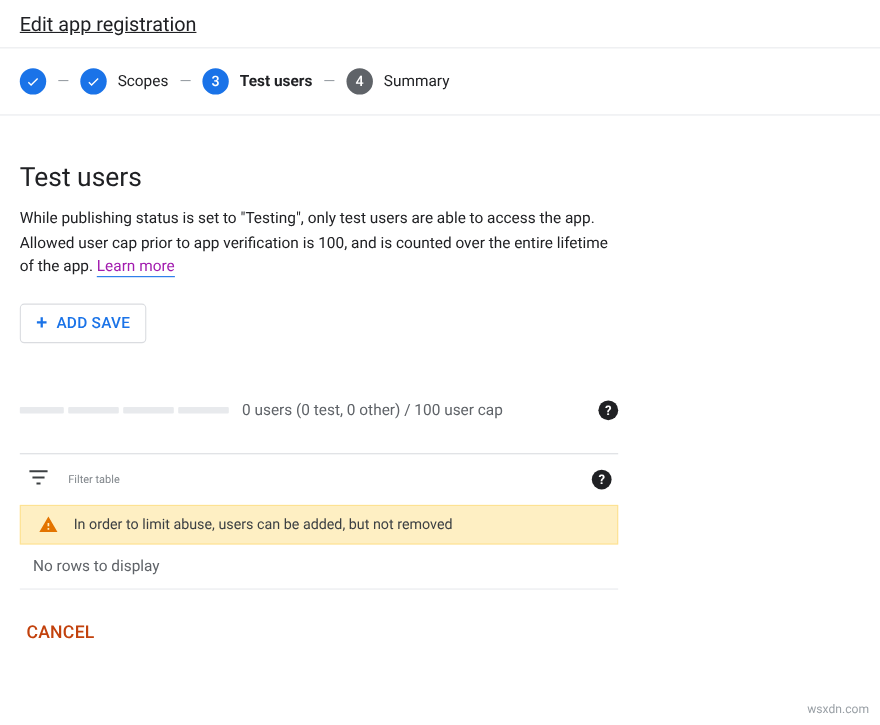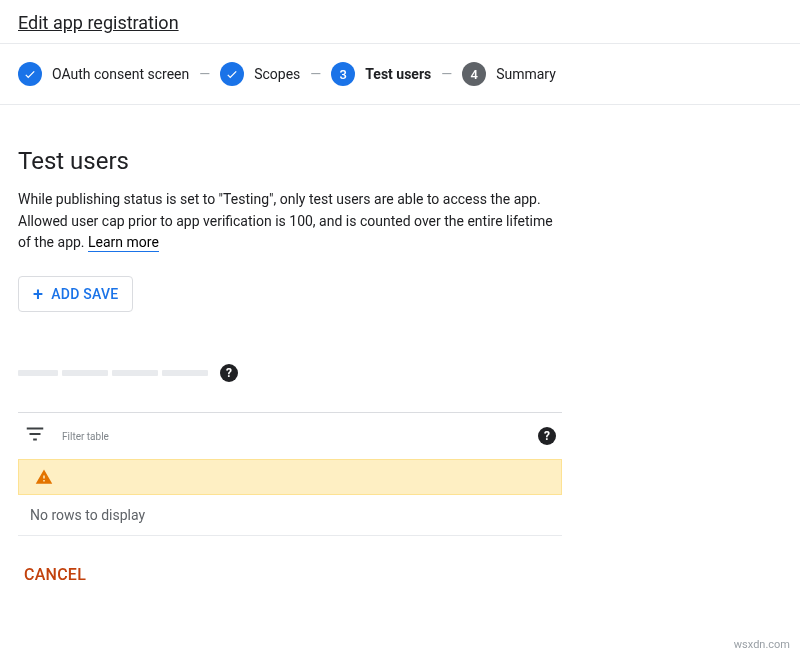--- a/index.html
+++ b/index.html
@@ -59,21 +59,21 @@
     margin: 18px 0 14px;
     color: #202124;
   }
   .desc {
     font-size: 14px;
     line-height: 1.55;
     color: #202124;
     margin: 0 0 22px;
   }
   .desc a {
-    color: #000000;
+    color: #a21caf;
     text-decoration: none;
     border-bottom: 1px solid #1a73e8;
     padding-bottom: 1px;
   }
   .add-btn {
     display: inline-flex;
     align-items: center;
     gap: 8px;
     border: 1px solid #dadce0;
     background: #fff;
@@ -211,21 +211,20 @@
   <h1>Edit app registration</h1>
 </div>
 
 <div class="stepper">
   <div class="step">
     <span class="step-circle done">
       <svg viewBox="0 0 24 24">
           <path d="M9 16.2l-3.5-3.5L4 14.2 9 19.2 20 8.2l-1.5-1.5z"></path>
         </svg>
     </span>
-    <span class="step-label">OAuth consent screen</span>
   </div>
   <span class="connector">—</span>
   <div class="step">
     <span class="step-circle done">
       <svg viewBox="0 0 24 24">
           <path d="M9 16.2l-3.5-3.5L4 14.2 9 19.2 20 8.2l-1.5-1.5z"></path>
         </svg>
     </span>
     <span class="step-label">Scopes</span>
   </div>
@@ -252,40 +251,42 @@
     <span>ADD SAVE</span>
   </button>
 
   <div class="usage-row">
     <div class="usage-bar">
       <div class="usage-seg"></div>
       <div class="usage-seg"></div>
       <div class="usage-seg"></div>
       <div class="usage-seg"></div>
     </div>
+    <span class="usage-text">0 users (0 test, 0 other) / 100 user cap</span>
     <span class="help-icon">?</span>
   </div>
 
   <div class="table-wrap">
     <div class="filter-row">
       <span class="filter-icon">
         <svg viewBox="0 0 24 24" fill="#3c4043">
             <path d="M3 5h18v2H3V5zm3 6h12v2H6v-2zm4 6h4v2h-4v-2z"></path>
           </svg>
       </span>
       <input class="filter-input" type="text" placeholder="Filter table" style="">
       <span class="help-icon">?</span>
     </div>
 
     <div class="warning-bar">
       <span class="warn-icon">
         <svg viewBox="0 0 24 24">
             <path fill="#e37400" d="M1 21h22L12 2 1 21zm12-3h-2v-2h2v2zm0-4h-2v-4h2v4z"></path>
           </svg>
       </span>
+      <span>In order to limit abuse, users can be added, but not removed</span>
     </div>
 
     <div class="no-rows">No rows to display</div>
   </div>
 
   <div class="actions">
     <button class="btn-text">CANCEL</button>
   </div>
 </div>
 

